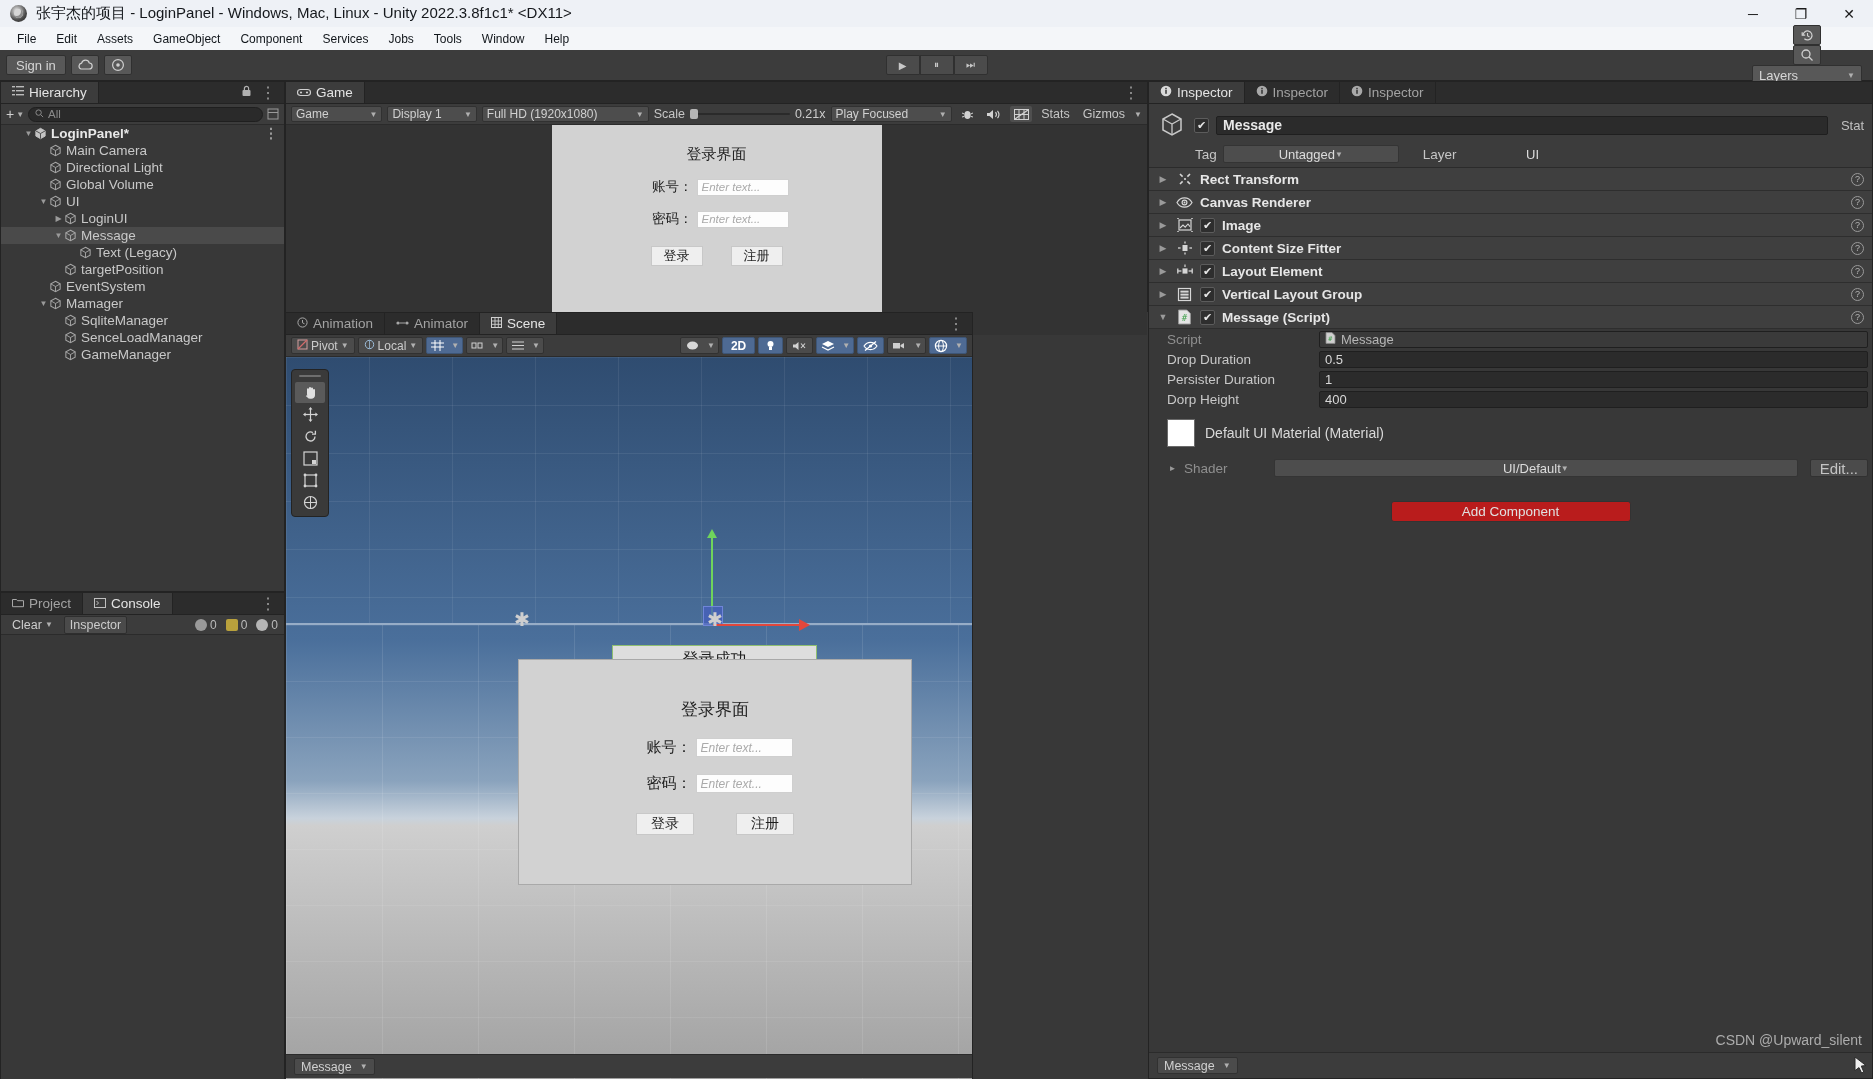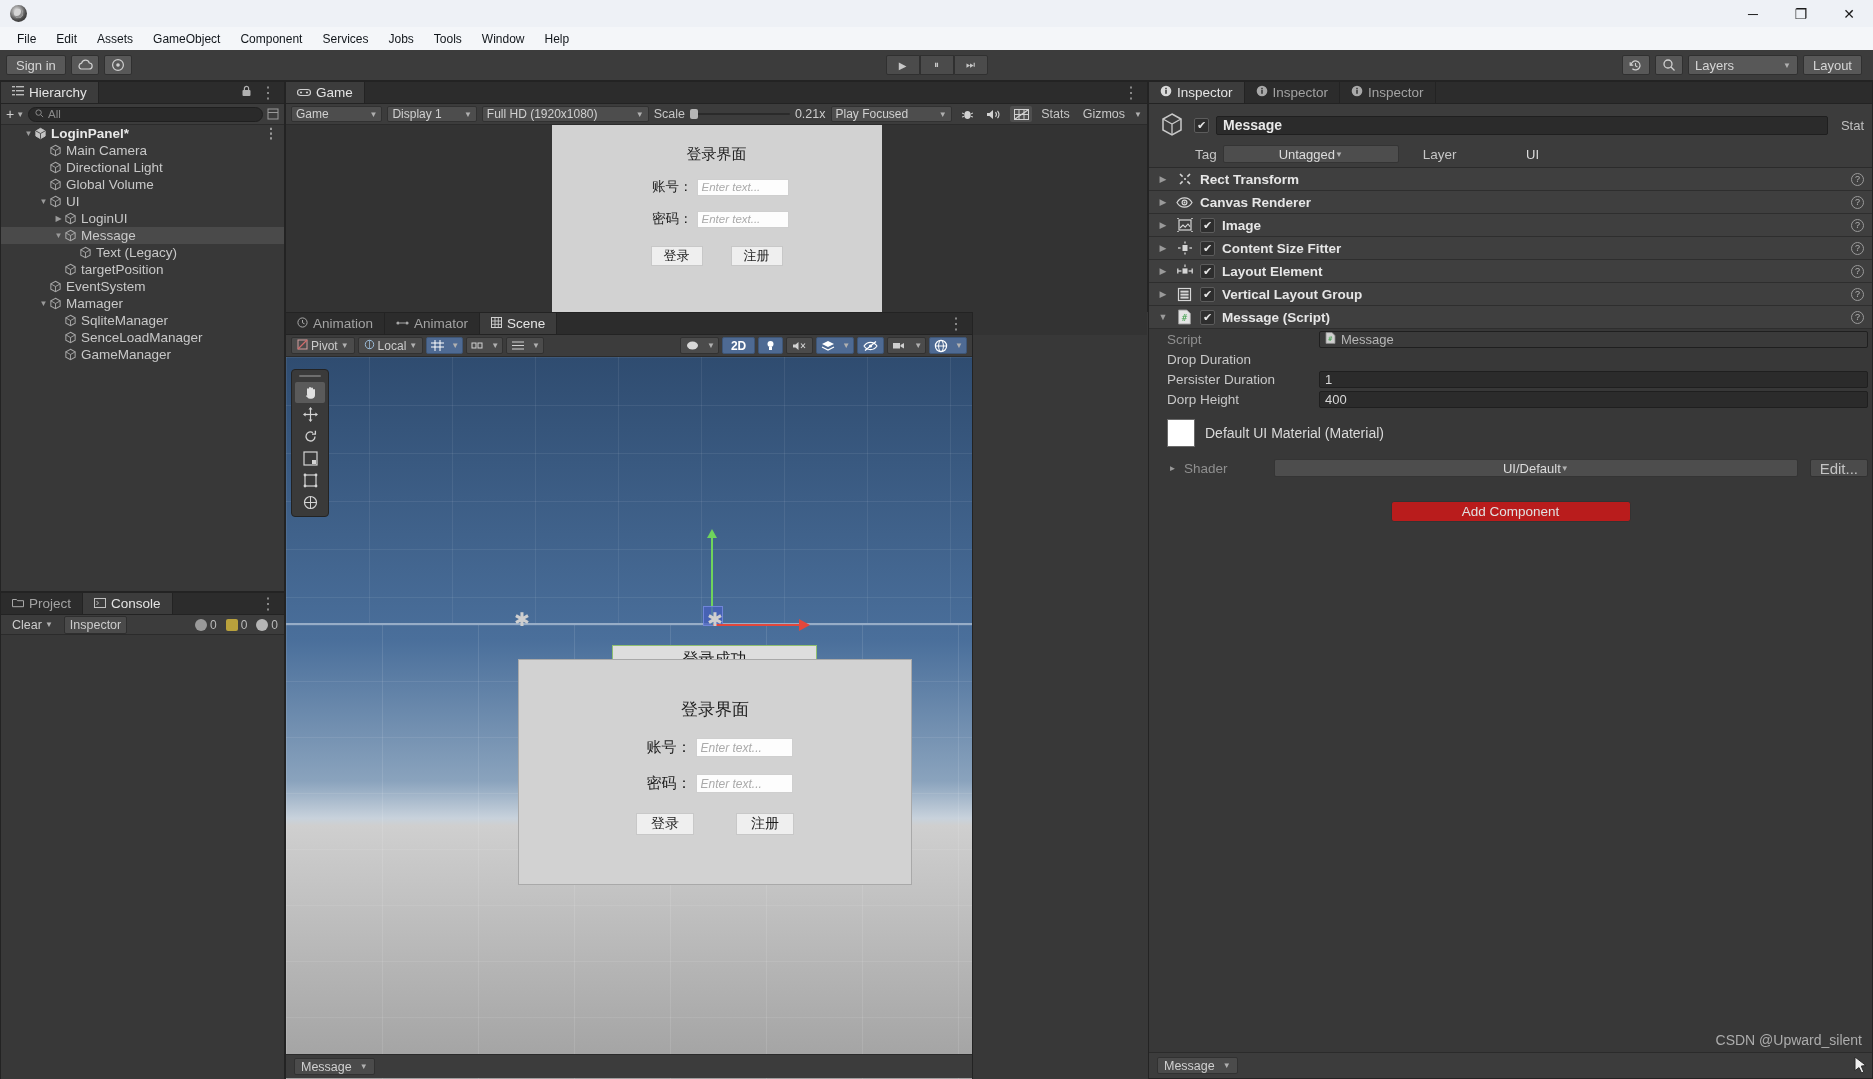--- a/index.html
+++ b/index.html
@@ -49,21 +49,21 @@
     padding:0 9px; margin-right:5px;
   }
   .tbtn.icon{ padding:0; width:28px; }
   .play-group{ position:absolute; left:50%; transform:translateX(-50%); display:flex; }
   .pbtn{
     width:34px; height:20px; background:#4b4b4b; border:1px solid #303030;
     display:flex; align-items:center; justify-content:center; color:#c8c8c8; font-size:10px;
   }
   .pbtn:first-child{ border-radius:2px 0 0 2px; }
   .pbtn:last-child{ border-radius:0 2px 2px 0; }
-  .right-tools{ position:absolute; right:6px; display:flex; align-items:center; }
+  .right-tools{ position:absolute; right:6px; display:flex; align-items:center;flex-direction:column; }
   .layers-dd{
     height:20px; min-width:110px; background:#585858; border:1px solid #303030; border-radius:2px;
     display:flex; align-items:center; justify-content:space-between; padding:0 6px;
     font-size:13px; color:#d6d6d6; margin-right:5px;
   }
 
   
   .panel{ position:absolute; background:#383838; border:1px solid #232323; }
   .tabrow{
     height:22px; background:#2c2c2c; display:flex; align-items:stretch; position:relative;
@@ -303,20 +303,21 @@
   }
   .cursor{ position:absolute; right:4px; bottom:4px; width:14px; height:18px; }
 </style>
 </head>
 <body>
 
 <div class="app">
 
   <div class="titlebar">
     <span class="uicon"></span>
+    <span class="ttext">张宇杰的项目 - LoginPanel - Windows, Mac, Linux - Unity 2022.3.8f1c1* &lt;DX11&gt;</span>
     <div class="winbtns">
       <div class="winbtn">─</div>
       <div class="winbtn">❐</div>
       <div class="winbtn close">✕</div>
     </div>
   </div>
 
   <div class="menubar">
     <div class="mi">File</div>
     <div class="mi">Edit</div>
@@ -1135,20 +1136,21 @@
           <span class="prop-val obj">
             <span><svg width="11" height="12" viewBox="0 0 11 12">
                 <path d="M1 .6h6l3 3V11.4H1z" fill="#cfcfcf" stroke="#8a8a8a" stroke-width=".8"></path>
                 <text x="5.2" y="8.6" font-size="6.5" font-family="monospace" fill="#3fa04a" text-anchor="middle">#</text>
               </svg></span>
             <span>Message</span>
           </span>
         </div>
         <div class="prop-row">
           <span class="prop-label">Drop Duration</span>
+          <span class="prop-val">0.5</span>
         </div>
         <div class="prop-row">
           <span class="prop-label">Persister Duration</span>
           <span class="prop-val">1</span>
         </div>
         <div class="prop-row">
           <span class="prop-label">Dorp Height</span>
           <span class="prop-val">400</span>
         </div>
       </div>

